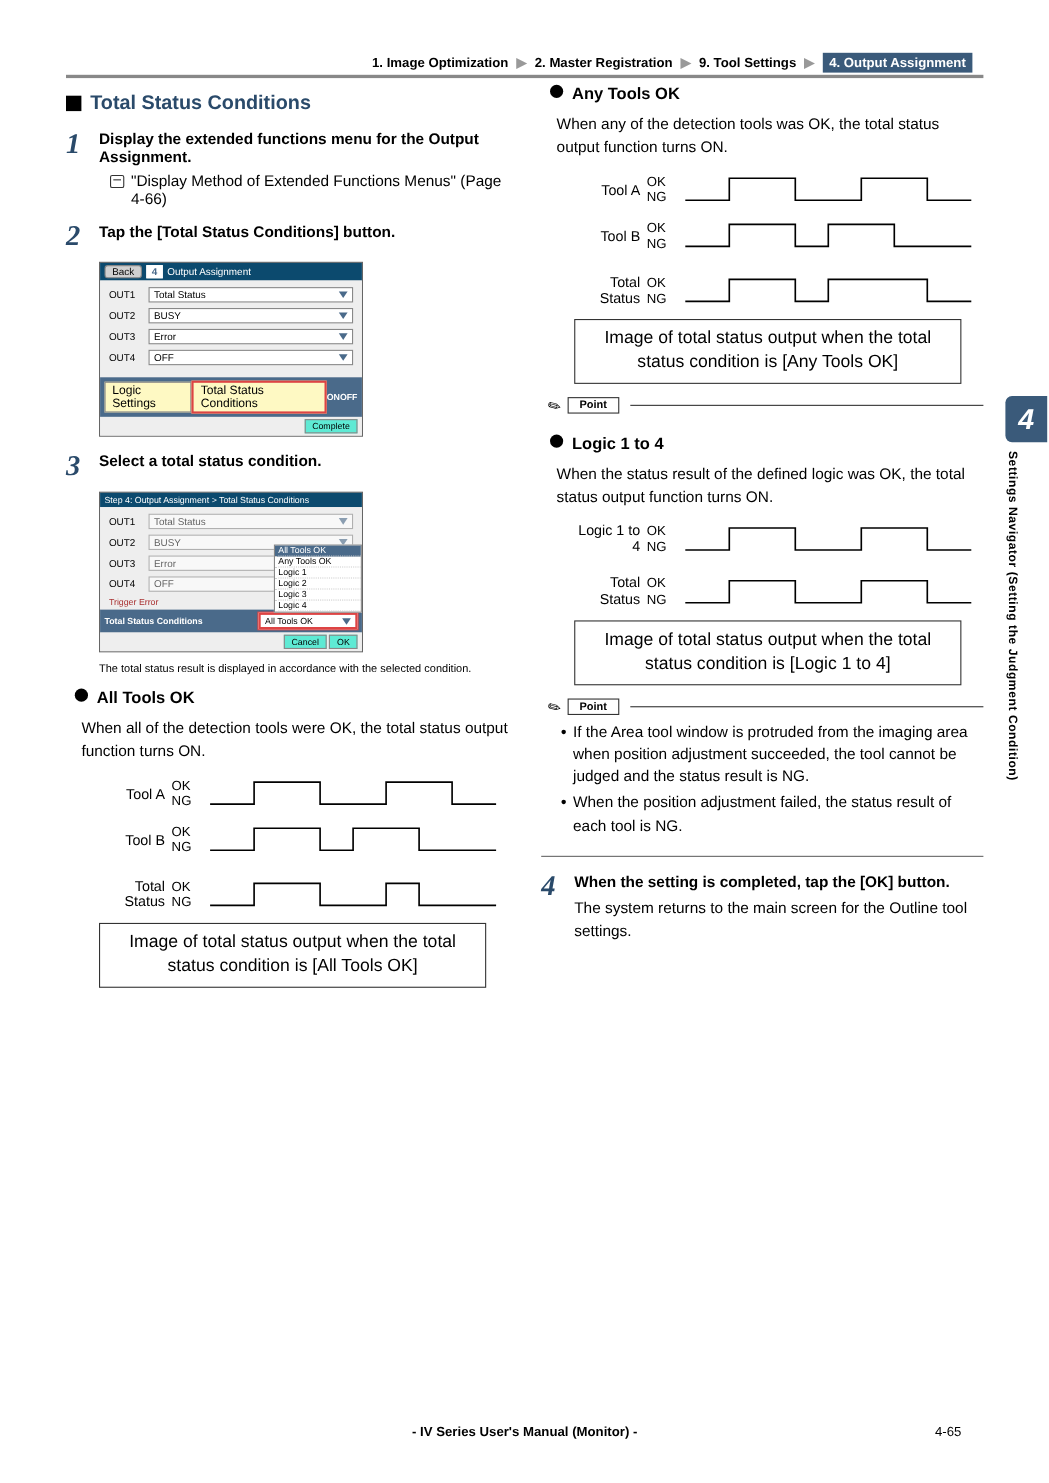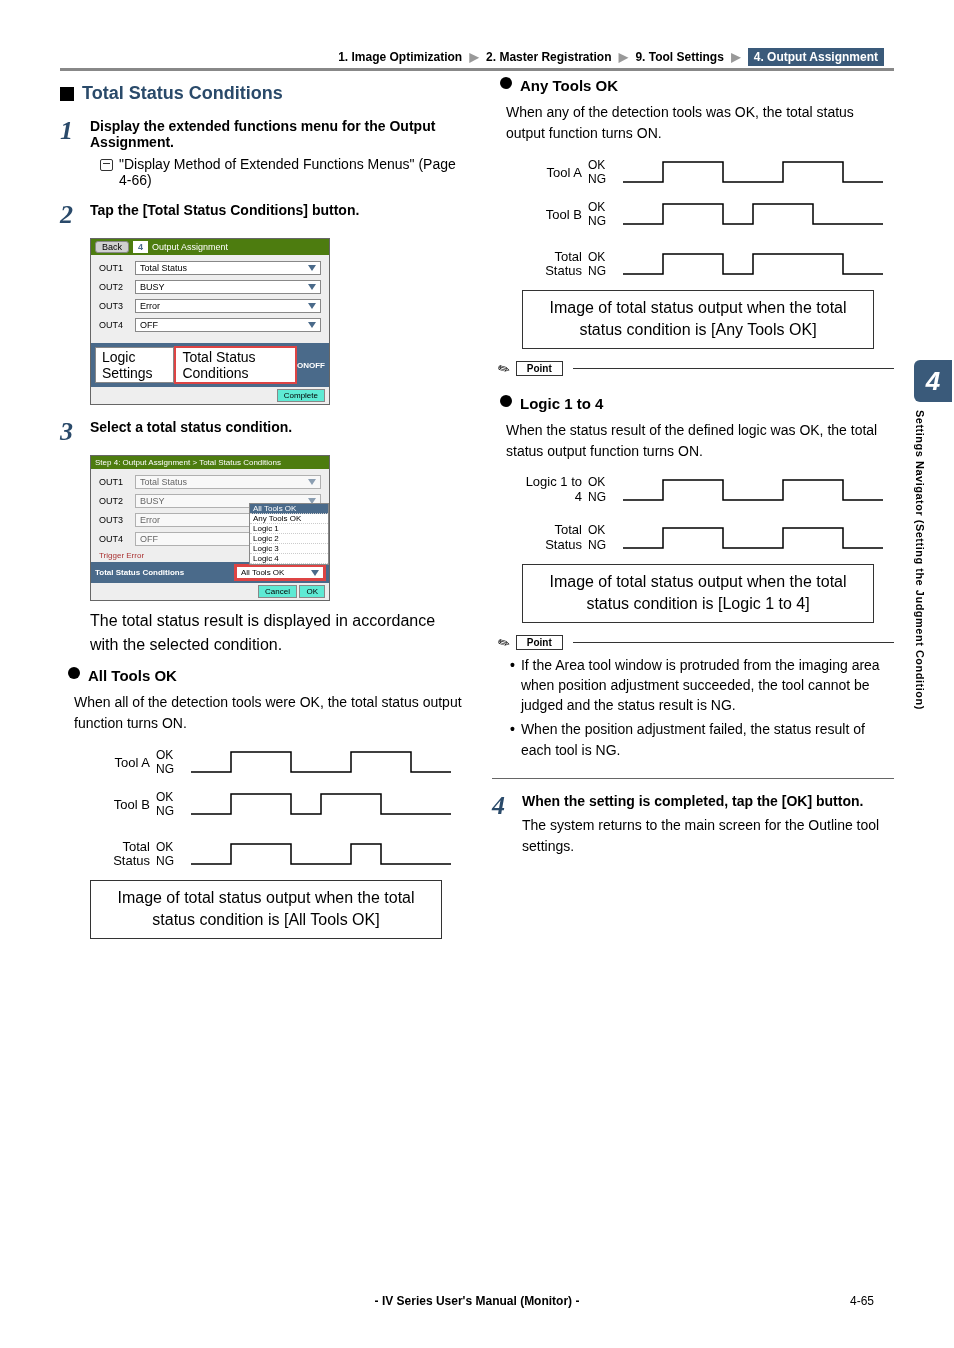--- a/index.html
+++ b/index.html
@@ -24,38 +24,38 @@
   .h-sub .dot { width: 12px; height: 12px; background: #000; border-radius: 50%; }
   .h-sub .t { font-size: 15px; font-weight: bold; }
   .step { display:flex; gap: 10px; margin-top: 14px; }
   .step-num { font-size: 26px; font-weight: bold; font-style: italic; color: #2a4a6a; line-height: 1; width: 20px; flex-shrink:0; font-family: Georgia, serif;}
   .step-body { flex: 1; }
   .step-title { font-weight: bold; font-size: 14px; margin-bottom: 4px; }
   .ref { display:flex; gap:6px; font-size: 14px; margin-left: 10px; margin-top: 6px;}
   .ref-icon { width: 14px; height: 12px; border: 1.5px solid #333; border-radius: 2px; margin-top: 3px; position: relative;}
   .ref-icon::after { content:''; position:absolute; left:2px; right:2px; top:3px; border-top:1px solid #333;}
   .screenshot { margin: 10px 0 8px 30px; border: 1px solid #666; width: 240px; background: #e8e8e8; font-size: 9px;}
-  .ss-head { background:#4d7c0f; color:#fff; padding:2px 4px; display:flex; align-items:center; gap:4px;}
+  .ss-head { background:#0c4a6e; color:#fff; padding:2px 4px; display:flex; align-items:center; gap:4px;}
   .ss-back { background:#d0d0d0; color:#000; border:1px solid #888; padding:0 6px; border-radius:3px;}
   .ss-num { background:#fff; color:#4a6a8a; border:1px solid #fff; padding:0 4px; font-weight:bold;}
   .ss-body { padding: 6px 8px; background: #eee;}
   .ss-row { display:flex; align-items:center; gap:8px; margin-bottom:5px;}
   .ss-lbl { width: 28px;}
   .ss-dd { flex:1; border:1px solid #888; background:#fff; padding:1px 4px; display:flex; justify-content:space-between; align-items:center;}
   .ss-dd.hl { border:2px solid #d44; box-shadow: 0 0 0 1px #d44;}
   .ss-dd .tri { width:0;height:0;border-left:4px solid transparent;border-right:4px solid transparent;border-top:6px solid #4a6a8a;}
   .ss-footer { background:#4a6a8a; padding:3px 4px; display:flex; justify-content:space-between; align-items:center;}
-  .ss-btn { background:#ffffff; border:1px solid #888; padding:1px 6px; font-size:14px;}
+  .ss-btn { background:#fef9c3; border:1px solid #888; padding:1px 6px; font-size:11px;}
   .ss-btn.hl { border:2px solid #d44;}
   .ss-small {font-size:8px; color:#fff;font-weight:bold;}
   .ss-dropdown-open { position: relative; }
   .ss-optlist { border:1px solid #888; background:#fff; font-size:8px; position:absolute; right:0; top:0; width: 80px; z-index:2;}
   .ss-optlist div { padding:0 3px; border-bottom:1px dotted #ccc;}
   .ss-optlist .sel { background:#4a6a8a; color:#fff;}
-  .note { font-size: 16px; margin: 8px 0 8px 30px; line-height: 1.5;}
+  .note { font-size: 10px; margin: 8px 0 8px 30px; line-height: 1.5;}
   .note-left { font-size: 14px; margin: 8px 0 8px 14px; line-height: 1.5;}
   .diagram { margin: 8px 0 0 30px; font-size: 12px;}
   .drow { display:flex; align-items:center; gap:6px; margin-bottom: 2px;}
   .dlbl { width: 60px; text-align:right; font-size:13px;}
   .stacklbl { display:flex; flex-direction:column; font-size:12px; line-height:1.2;}
   svg.wave { flex:1; height: 40px;}
   .caption-box { border:1px solid #333; padding:6px 10px; font-size:16px; text-align:center; margin: 6px 20px 0 30px; line-height:1.4;}
   .point-head { display:flex; align-items:center; gap:6px; margin: 12px 0 4px 6px; font-size:11px;}
   .point-head .pen { font-size:14px; transform: rotate(-30deg);}
   .point-head .pt { font-weight:bold; border:1px solid #333; padding:1px 10px; font-size:10px;}

